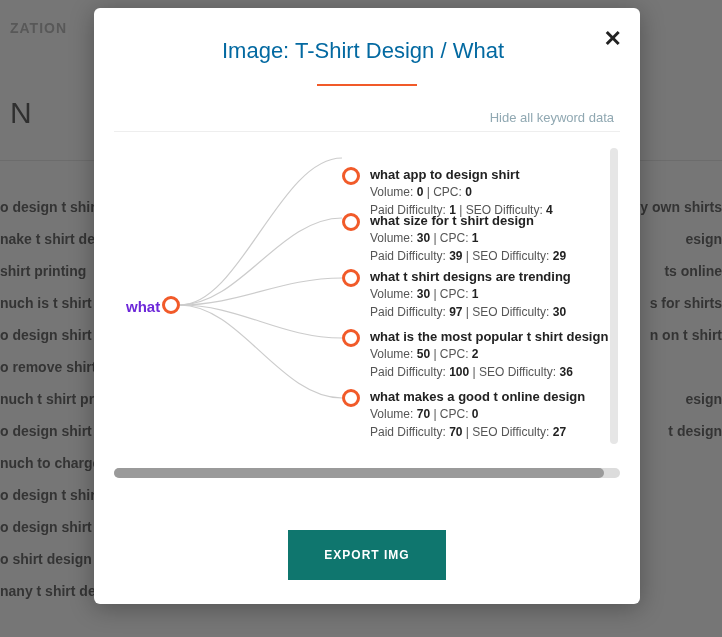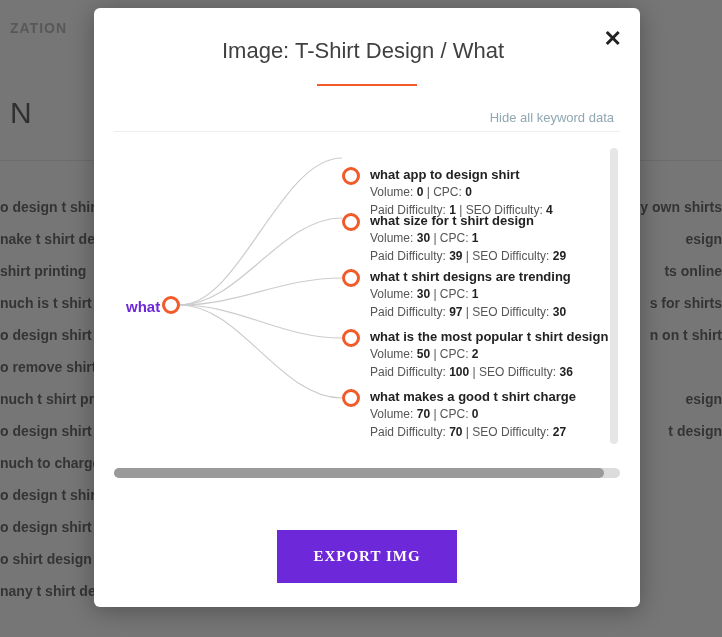--- a/index.html
+++ b/index.html
@@ -36,21 +36,21 @@
     border-radius:6px;
     box-shadow:0 4px 24px rgba(0,0,0,0.3);
     padding: 0 0 24px 0;
   }
   .modal-close {
     position:absolute; right:18px; top:20px;
     font-size:22px; font-weight:700; color:#222;
     cursor:pointer; line-height:1;
   }
   .modal-title {
-    text-align:center; font-size:22px; color:#404040;
+    text-align:center; font-size:22px; color:#0369a1;
     padding:30px 28px 8px 20px; font-weight:400;
   }
   .title-underline {
     width:100px; height:2px; background:#f15a29; margin:12px auto 0 auto;
   }
   .hide-link {
     text-align:right; font-size:13px; color:#90a8b2;
     padding: 24px 26px 6px 0; cursor:pointer;
   }
   .modal-hr { border:0; border-top:1px solid #eee; margin:0 20px; }
@@ -91,23 +91,23 @@
     margin: 12px 20px 0 20px;
     height:10px; background:#dcdcdc; border-radius:6px;
     position:relative;
   }
   .scrollbar-h-thumb {
     position:absolute; left:0; top:0; height:10px; width:490px;
     background:#9a9a9a; border-radius:6px;
   }
   .export-btn {
     display:block; margin:52px auto 0 auto;
-    background:#6d28d9; color:#fff; border:0;
-    font-size:15px; font-weight:600; letter-spacing:1px;
-    padding:18px 36px; cursor:pointer;font-family:Liberation Serif, serif;
+    background:#0f766e; color:#fff; border:0;
+    font-size:12px; font-weight:600; letter-spacing:1px;
+    padding:18px 36px; cursor:pointer;
   }
 </style>
 </head>
 <body>
 
 <div class="bg-wrap">
   <div class="bg-top">
     <div class="bg-nav">ZATION</div>
     <div class="bg-title">N</div>
   </div>
@@ -215,21 +215,21 @@
           <span class="child-circle"></span>
           <div class="child-body">
             <div class="child-title">what is the most popular t shirt design</div>
             <div class="child-meta">Volume: <b>50</b> | CPC: <b>2</b></div>
             <div class="child-meta">Paid Difficulty: <b>100</b> | SEO Difficulty: <b>36</b></div>
           </div>
         </div>
         <div class="child" style="top: 243px;">
           <span class="child-circle"></span>
           <div class="child-body">
-            <div class="child-title">what makes a good t shirt charge</div>
+            <div class="child-title">what makes a good t online design</div>
             <div class="child-meta">Volume: <b>70</b> | CPC: <b>0</b></div>
             <div class="child-meta">Paid Difficulty: <b>70</b> | SEO Difficulty: <b>27</b></div>
           </div>
         </div>
       </div>
     <div class="graph-scrollbar-v"></div>
   </div>
 
   <div class="scrollbar-h">
     <div class="scrollbar-h-thumb"></div>

